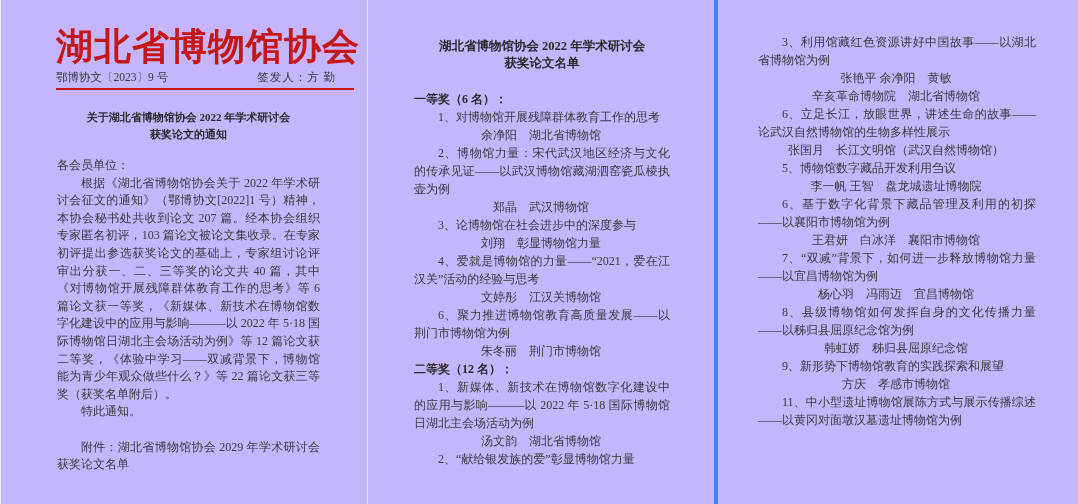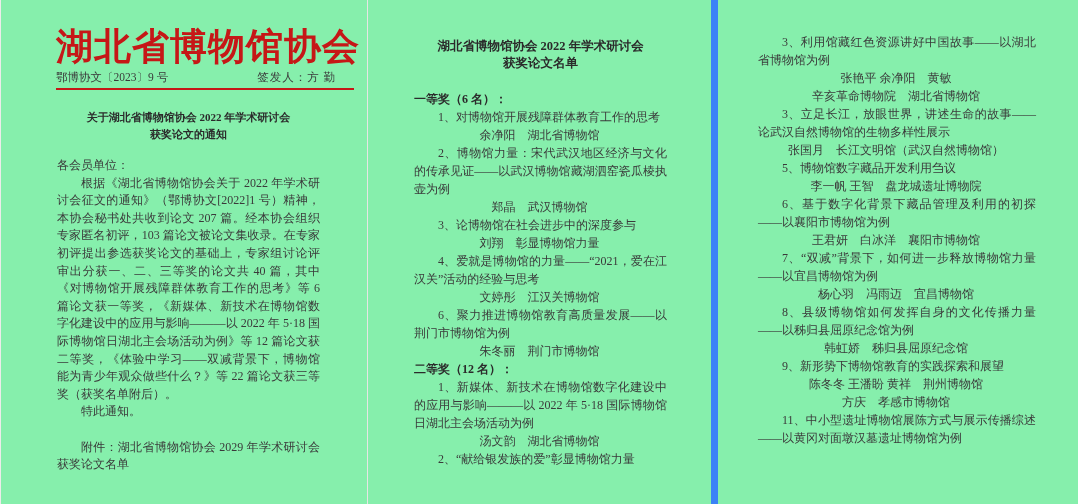--- a/index.html
+++ b/index.html
@@ -3,23 +3,23 @@
 <meta charset="utf-8">
 <style>
   * { margin:0; padding:0; box-sizing:border-box; }
   html,body { width:1078px; height:504px; overflow:hidden; }
   body {
     background:#f4f4f2;
     font-family:"Liberation Serif","DejaVu Serif",serif;
     color:#333;
   }
   .canvas { position:relative; width:1078px; height:504px; display:flex; }
-  .page { background:#86efac; height:504px; overflow:hidden; position:relative; }
+  .page { background:#c4b5fd; height:504px; overflow:hidden; position:relative; }
   .page1 { width:368px; border-left:1px solid #ececea; border-right:1px solid #e6e6e4; }
-  .page2 { width:350px; border-right:7px solid #3b82f6; }
+  .page2 { width:350px; border-right:4px solid #3b82f6; }
   .page3 { width:360px; }
 
   
   .p1-head { margin:24px 13px 0 55px; }
   .letterhead {
     font-size:37px; font-weight:bold; color:#c61717;
     text-align:center; letter-spacing:1px; white-space:nowrap;
     line-height:46px;
   }
   .docrow {
@@ -118,42 +118,41 @@
   </div>
 
   <div class="page page3">
     <div class="p3-inner">
       <div class="entry">
         <p class="ptitle">3、利用馆藏红色资源讲好中国故事——以湖北省博物馆为例</p>
         <p class="pauthors">张艳平 余净阳　黄敏</p>
         <p class="pauthors">辛亥革命博物院　湖北省博物馆</p>
       </div>
       <div class="entry">
-        <p class="ptitle">3、立足长江，放眼世界，讲述生命的故事——论武汉自然博物馆的生物多样性展示</p>
+        <p class="ptitle">6、立足长江，放眼世界，讲述生命的故事——论武汉自然博物馆的生物多样性展示</p>
         <p class="pauthors">张国月　长江文明馆（武汉自然博物馆）</p>
       </div>
       <div class="entry">
         <p class="ptitle">5、博物馆数字藏品开发利用刍议</p>
         <p class="pauthors">李一帆 王智　盘龙城遗址博物院</p>
       </div>
       <div class="entry">
         <p class="ptitle">6、基于数字化背景下藏品管理及利用的初探——以襄阳市博物馆为例</p>
         <p class="pauthors">王君妍　白冰洋　襄阳市博物馆</p>
       </div>
       <div class="entry">
         <p class="ptitle">7、“双减”背景下，如何进一步释放博物馆力量——以宜昌博物馆为例</p>
         <p class="pauthors">杨心羽　冯雨迈　宜昌博物馆</p>
       </div>
       <div class="entry">
         <p class="ptitle">8、县级博物馆如何发挥自身的文化传播力量——以秭归县屈原纪念馆为例</p>
         <p class="pauthors">韩虹娇　秭归县屈原纪念馆</p>
       </div>
       <div class="entry">
         <p class="ptitle">9、新形势下博物馆教育的实践探索和展望</p>
-        <p class="pauthors">陈冬冬 王潘盼 黄祥　荆州博物馆</p>
       </div>
       <div class="entry">
         <p class="pauthors">方庆　孝感市博物馆</p>
       </div>
       <div class="entry">
         <p class="ptitle">11、中小型遗址博物馆展陈方式与展示传播综述——以黄冈对面墩汉墓遗址博物馆为例</p>
       </div>
     </div>
   </div>
 

